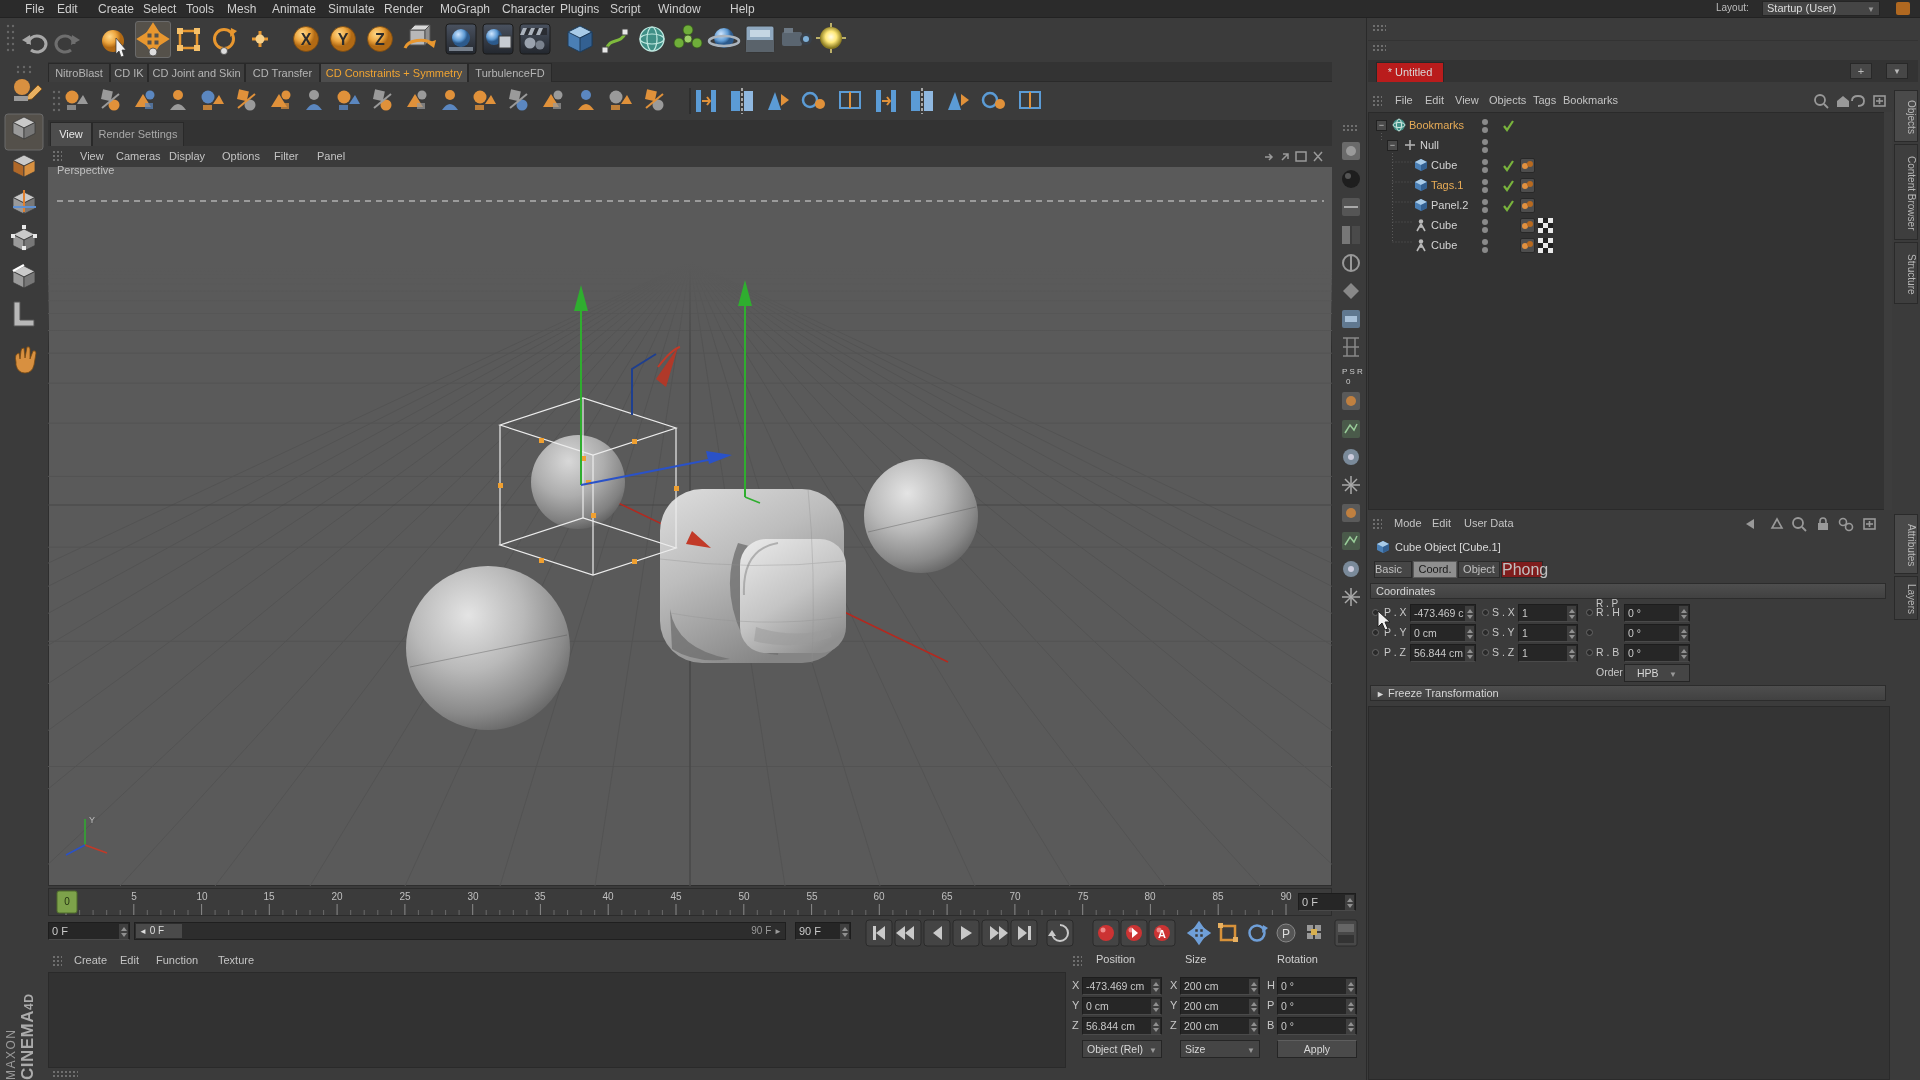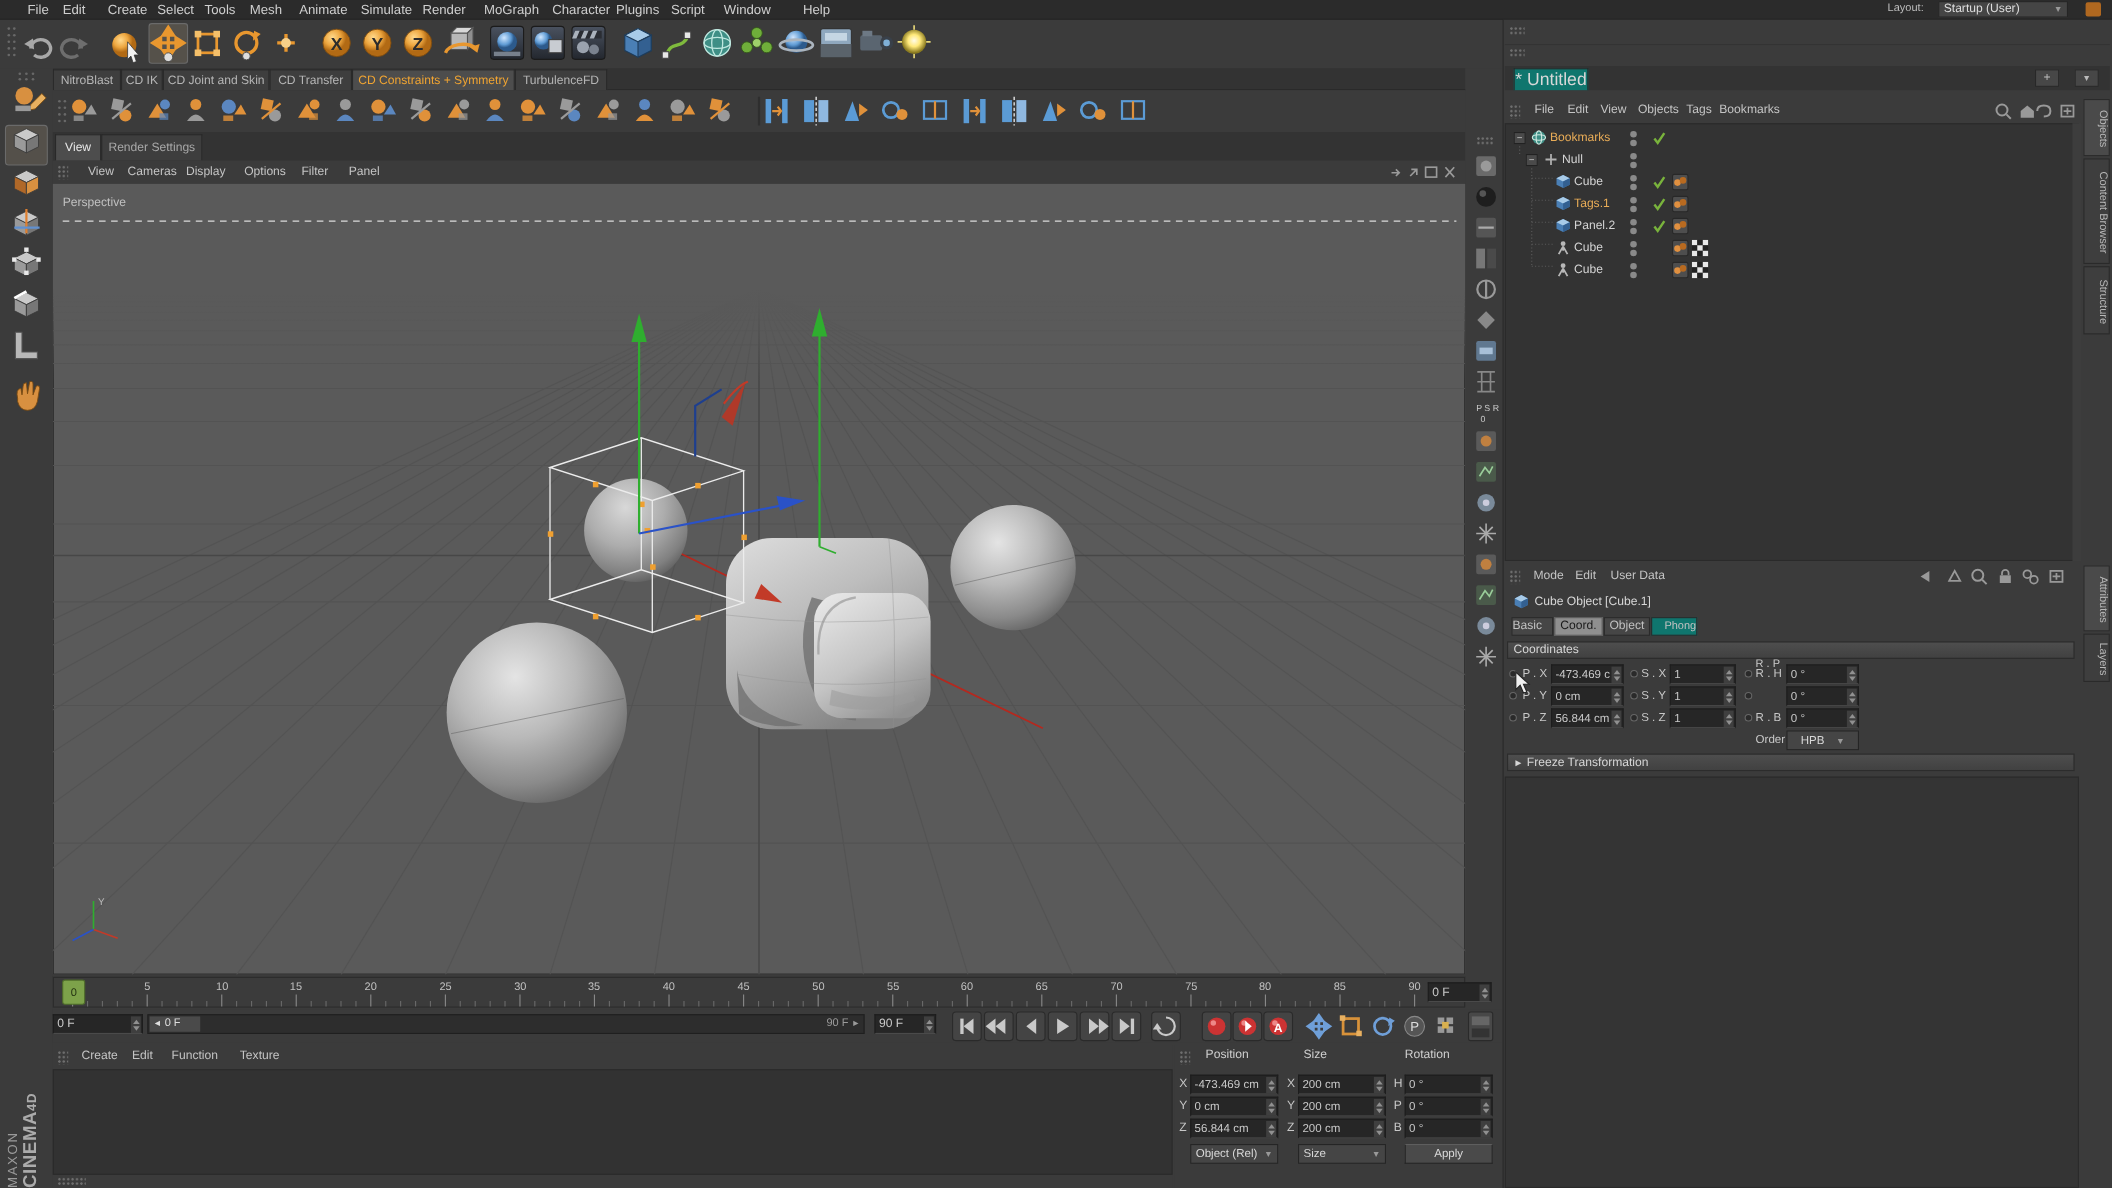--- a/index.html
+++ b/index.html
@@ -460,21 +460,21 @@
     <path d="M608 212 L630 180 L618 220 Z" fill="#b93524" opacity="0.9"></path>
     <path d="M610 200 q14 -18 22 -20" fill="none" stroke="#c23a28" stroke-width="2"></path>
     <line x1="9" y1="34" x2="1276" y2="34" stroke="#dcdcdc" stroke-width="1" stroke-dasharray="6 5"></line>
     <g stroke-width="1.5" fill="none">
       <line x1="37" y1="678" x2="37" y2="652" stroke="#2fae2f"></line>
       <line x1="37" y1="678" x2="59" y2="686" stroke="#c23a28"></line>
       <line x1="37" y1="678" x2="18" y2="688" stroke="#2a52c8"></line>
     </g>
     <text x="41" y="656" font-size="9" fill="#bbb" font-family="Liberation Sans">Y</text>
   </svg>
-<div class="a txt" style="left:57px;top:178px;color:#c0c0c0">Perspective</div>
+<div class="a txt" style="left:57px;top:164px;color:#c0c0c0">Perspective</div>
 <div class="a" style="left:48px;top:888px;width:1284px;height:28px;background:#3b3b3b;border:1px solid #2c2c2c"></div>
 <svg class="a" style="left:48px;top:888px" width="1284" height="28" viewBox="0 0 1284 28">
     <g stroke-width="1">
       <line x1="18.0" y1="16" x2="18.0" y2="27" stroke="#8a8a8a"></line>
       <line x1="31.6" y1="22" x2="31.6" y2="27" stroke="#6a6a6a"></line>
       <line x1="45.1" y1="22" x2="45.1" y2="27" stroke="#6a6a6a"></line>
       <line x1="58.7" y1="22" x2="58.7" y2="27" stroke="#6a6a6a"></line>
       <line x1="72.2" y1="22" x2="72.2" y2="27" stroke="#6a6a6a"></line>
       <line x1="85.8" y1="16" x2="85.8" y2="27" stroke="#8a8a8a"></line>
       <line x1="99.3" y1="22" x2="99.3" y2="27" stroke="#6a6a6a"></line>
@@ -735,21 +735,21 @@
       <line x1="15" y1="454" x2="15" y2="472"></line>
       <line x1="6" y1="463" x2="24" y2="463"></line>
       <line x1="9" y1="457" x2="21" y2="469"></line>
       <line x1="21" y1="457" x2="9" y2="469"></line>
     </g>
   </svg>
 <div class="a dots" style="left:1372px;top:24px;width:14px;height:8px"></div>
 <div class="a" style="left:1368px;top:40px;width:550px;height:1px;background:#333"></div>
 <div class="a dots" style="left:1372px;top:44px;width:14px;height:8px"></div>
 <div class="a" style="left:1368px;top:60px;width:550px;height:22px;background:#333"></div>
-<div class="a" style="left:1376px;top:62px;width:68px;height:20px;background:#0f766e;border:1px solid #282828;border-bottom:none;font-size:16px;color:#d8d8d8;text-align:center;line-height:19px">* Untitled</div>
+<div class="a" style="left:1376px;top:62px;width:68px;height:20px;background:#b91c1c;border:1px solid #282828;border-bottom:none;font-size:11px;color:#d8d8d8;text-align:center;line-height:19px">* Untitled</div>
 <div class="a" style="left:1850px;top:63px;width:22px;height:16px;background:#474747;border:1px solid #282828;font-size:11px;color:#bbb;text-align:center;line-height:14px">+</div>
 <div class="a" style="left:1886px;top:63px;width:22px;height:16px;background:#474747;border:1px solid #282828;font-size:9px;color:#bbb;text-align:center;line-height:14px"><span style="font-size:8px">▼</span></div>
 <div class="a dots" style="left:1372px;top:95px;width:10px;height:13px"></div>
 <div class="a txt" style="left:1395px;top:94px;color:#c4c4c4">File</div>
 <div class="a txt" style="left:1425px;top:94px;color:#c4c4c4">Edit</div>
 <div class="a txt" style="left:1455px;top:94px;color:#c4c4c4">View</div>
 <div class="a txt" style="left:1489px;top:94px;color:#c4c4c4">Objects</div>
 <div class="a txt" style="left:1533px;top:94px;color:#c4c4c4">Tags</div>
 <div class="a txt" style="left:1563px;top:94px;color:#c4c4c4">Bookmarks</div>
 <svg class="a" style="left:1812px;top:92px" width="80" height="18" viewBox="0 0 80 18">
@@ -909,21 +909,21 @@
   </svg>
 <div class="a" style="left:1376px;top:540px;width:14px;height:14px"><svg width="14" height="14" viewBox="0 0 14 14">
       <path d="M1 4 l6 -3 6 3 0 6 -6 3 -6 -3 z" fill="#4a7fb5"></path>
       <path d="M1 4 l6 -3 6 3 -6 3 z" fill="#a8cbe8"></path>
       <path d="M7 7 l6 -3 0 6 -6 3 z" fill="#336091"></path>
     </svg></div>
 <div class="a txt" style="left:1395px;top:541px;color:#d8d8d8">Cube Object [Cube.1]</div>
 <div class="a" style="left:1374px;top:561px;width:38px;height:17px;background:#464646;border:1px solid #2a2a2a;font-size:11px;color:#c0c0c0;text-align:left;line-height:15px">Basic</div>
 <div class="a" style="left:1413px;top:561px;width:44px;height:17px;background:#8f8f8f;border:1px solid #5a5a5a;font-size:11px;color:#1a1a1a;text-align:center;line-height:15px">Coord.</div>
 <div class="a" style="left:1458px;top:561px;width:42px;height:17px;background:#464646;border:1px solid #2a2a2a;font-size:11px;color:#c0c0c0;text-align:center;line-height:15px">Object</div>
-<div class="a" style="left:1501px;top:561px;width:42px;height:17px;background:#0f766e;border:1px solid #2a2a2a;font-size:10px;color:#c0c0c0;text-align:right;line-height:15px">Phong</div>
+<div class="a" style="left:1501px;top:561px;width:42px;height:17px;background:#7f1d1d;border:1px solid #2a2a2a;font-size:16px;color:#c0c0c0;text-align:right;line-height:15px">Phong</div>
 <div class="a hdrbar" style="left:1370px;top:583px;width:516px;height:16px">Coordinates</div>
 <div class="a" style="left:1372px;top:609px;width:7px;height:7px;border-radius:50%;background:#2a2a2a;border:1px solid #666"></div>
 <div class="a txt" style="left:1384px;top:606px;font-size:10.5px">P . X</div>
 <div class="a inp" style="left:1410px;top:604px;width:66px;height:18px;font-size:10.5px">-473.469 c<div class="spin"></div></div>
 <div class="a" style="left:1482px;top:609px;width:7px;height:7px;border-radius:50%;background:#2a2a2a;border:1px solid #666"></div>
 <div class="a txt" style="left:1492px;top:606px;font-size:10.5px">S . X</div>
 <div class="a inp" style="left:1518px;top:604px;width:60px;height:18px;font-size:10.5px">1<div class="spin"></div></div>
 <div class="a" style="left:1586px;top:609px;width:7px;height:7px;border-radius:50%;background:#2a2a2a;border:1px solid #666"></div>
 <div class="a txt" style="left:1596px;top:606px;font-size:10.5px">R . H</div>
 <div class="a inp" style="left:1624px;top:604px;width:66px;height:18px;font-size:10.5px">0 °<div class="spin"></div></div>

